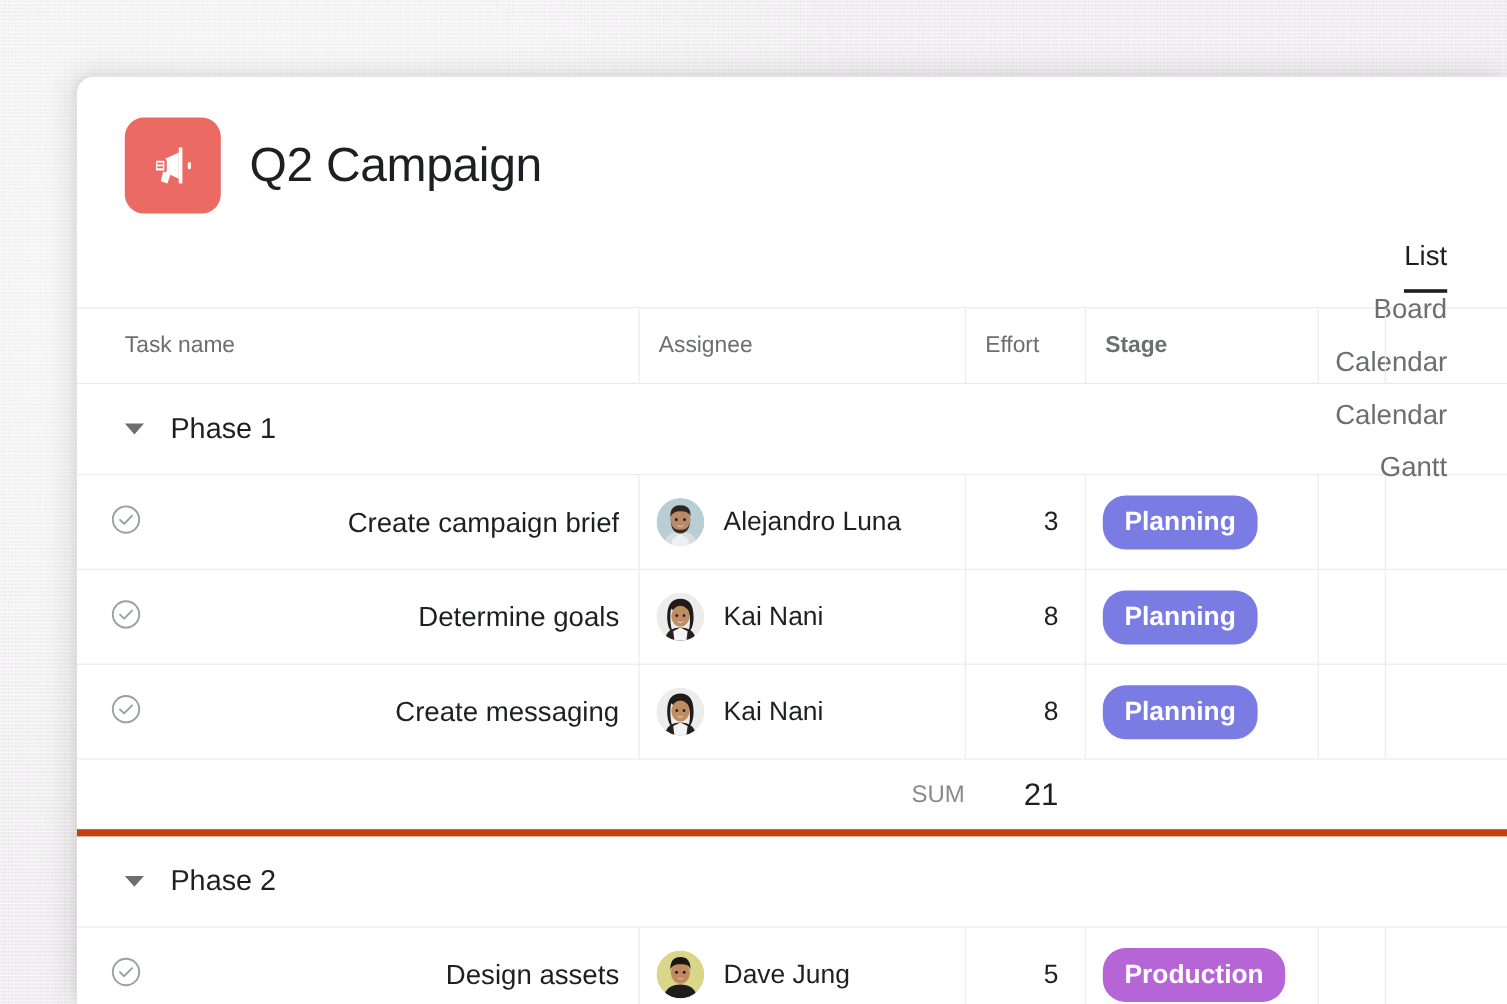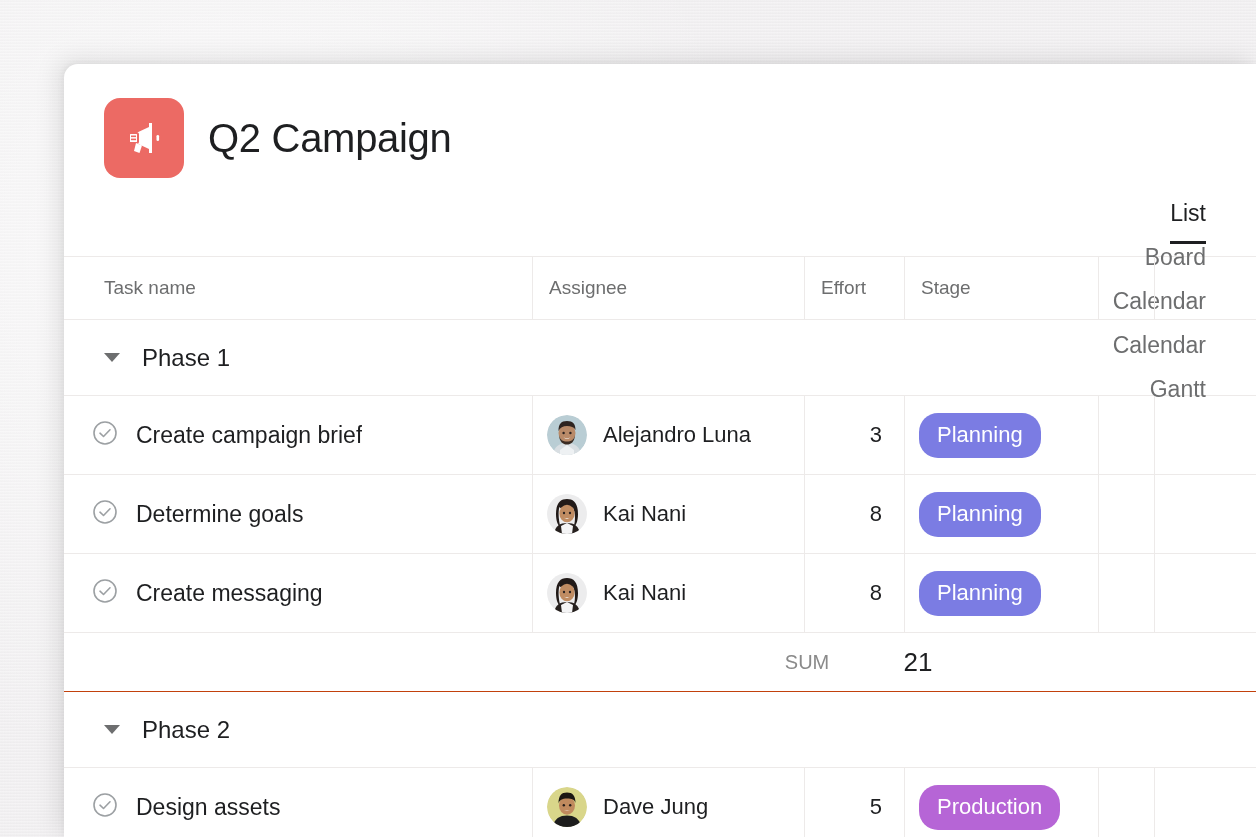--- a/index.html
+++ b/index.html
@@ -93,21 +93,21 @@
     border-bottom-color: #1e1f21;
     font-weight: 400;
   }
 
   
   .table { width: 100%; border-top: 1px solid #edeae9; }
 
   .col-task   { width: 469px; }
   .col-assign { width: 272px; }
   .col-effort { width: 100px; }
-  .col-stage  { width: 194px; }
+  .col-stage  { width: 194px; font-weight: bold; }
   .col-extra  { width: 56px; }
 
   .row {
     display: flex;
     align-items: stretch;
     border-bottom: 1px solid #edeae9;
   }
 
   .cell {
     display: flex;
@@ -140,21 +140,21 @@
     margin-right: 22px;
     cursor: pointer;
     flex: none;
   }
   .group-name {
     font-size: 24px;
     color: #1e1f21;
   }
 
   
-  .task-cell { padding-left: 28px; }
+  .task-cell { padding-left: 28px; justify-content: space-between; }
   .check-icon { flex: none; margin-right: 18px; }
   .task-name {
     font-size: 23px;
     color: #1e1f21;
     white-space: nowrap;
     overflow: hidden;
     text-overflow: ellipsis;
   }
 
   .assignee-cell { padding-left: 14px; }
@@ -183,21 +183,21 @@
     justify-content: center;
     height: 45px;
     padding: 0 18px;
     border-radius: 19px;
     color: #ffffff;
     font-size: 22px;
     white-space: nowrap;
   }
 
   
-  .sum-row { display: flex; border-bottom: 1px solid #c2410c; justify-content: space-between; }
+  .sum-row { display: flex; border-bottom: 6px solid #c2410c; }
   .sum-row .cell { min-height: 58px; border-right: 1px solid transparent; }
   .sum-label {
     justify-content: flex-end;
     font-size: 20px;
     color: #8a8a8a;
     padding-right: 0;
   }
   .sum-value {
     justify-content: flex-end;
     font-size: 26px;

